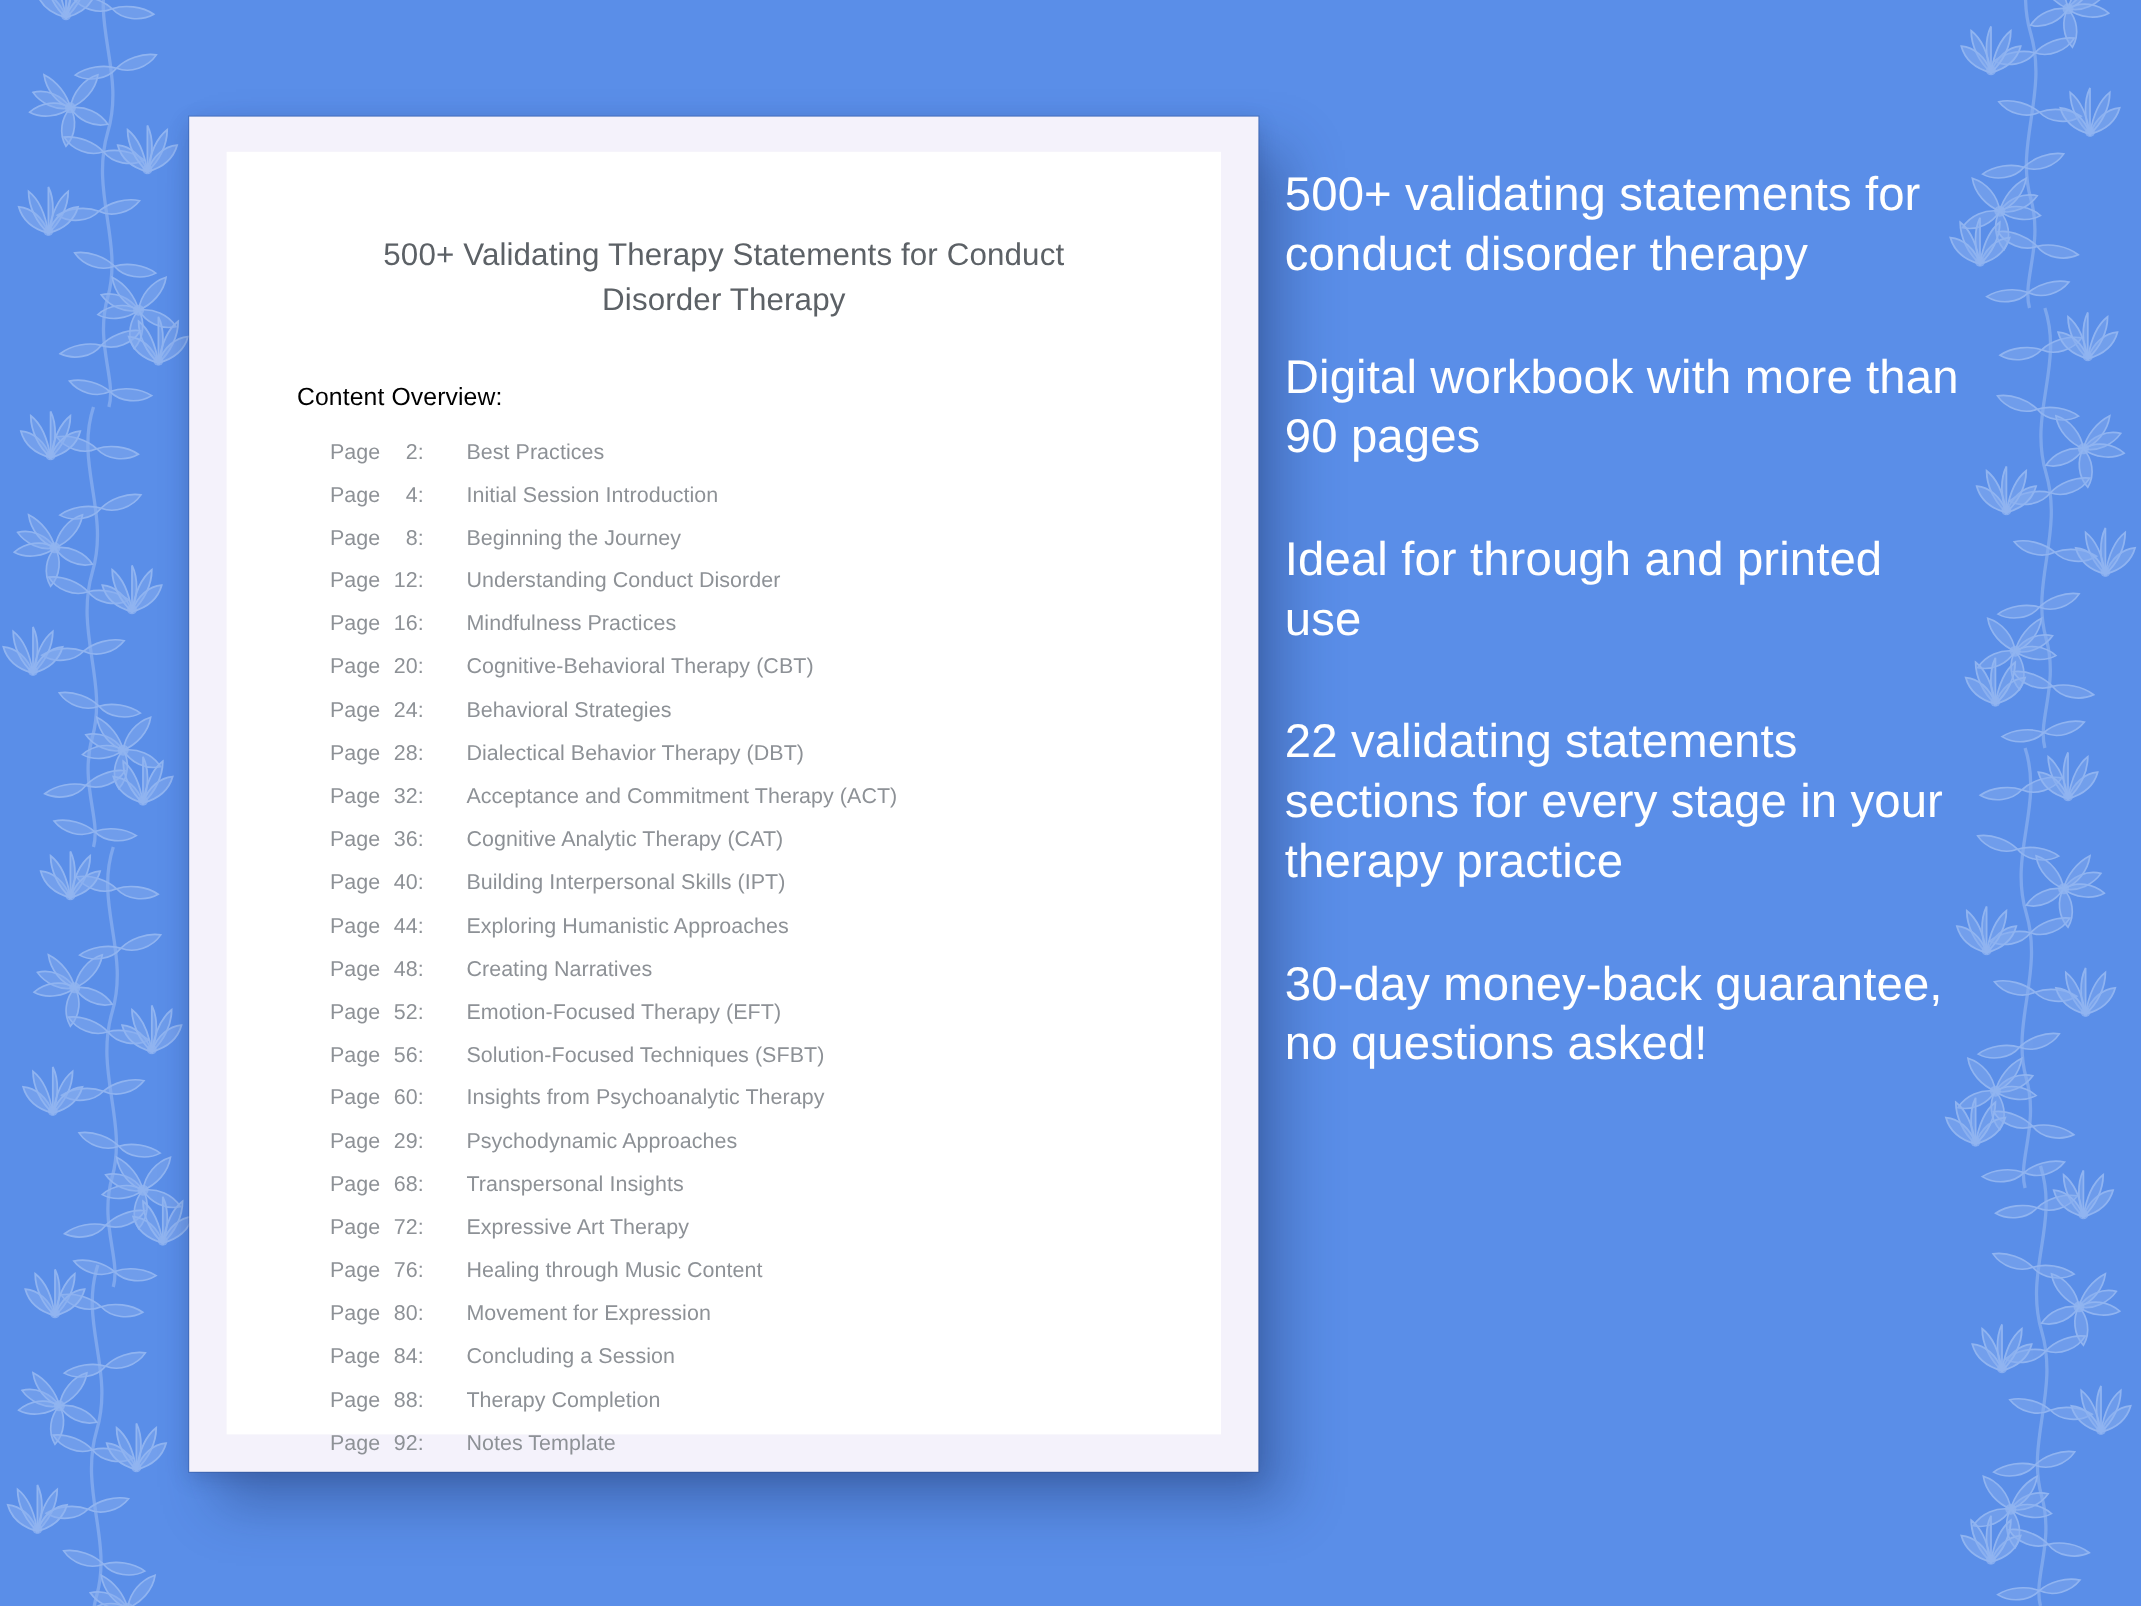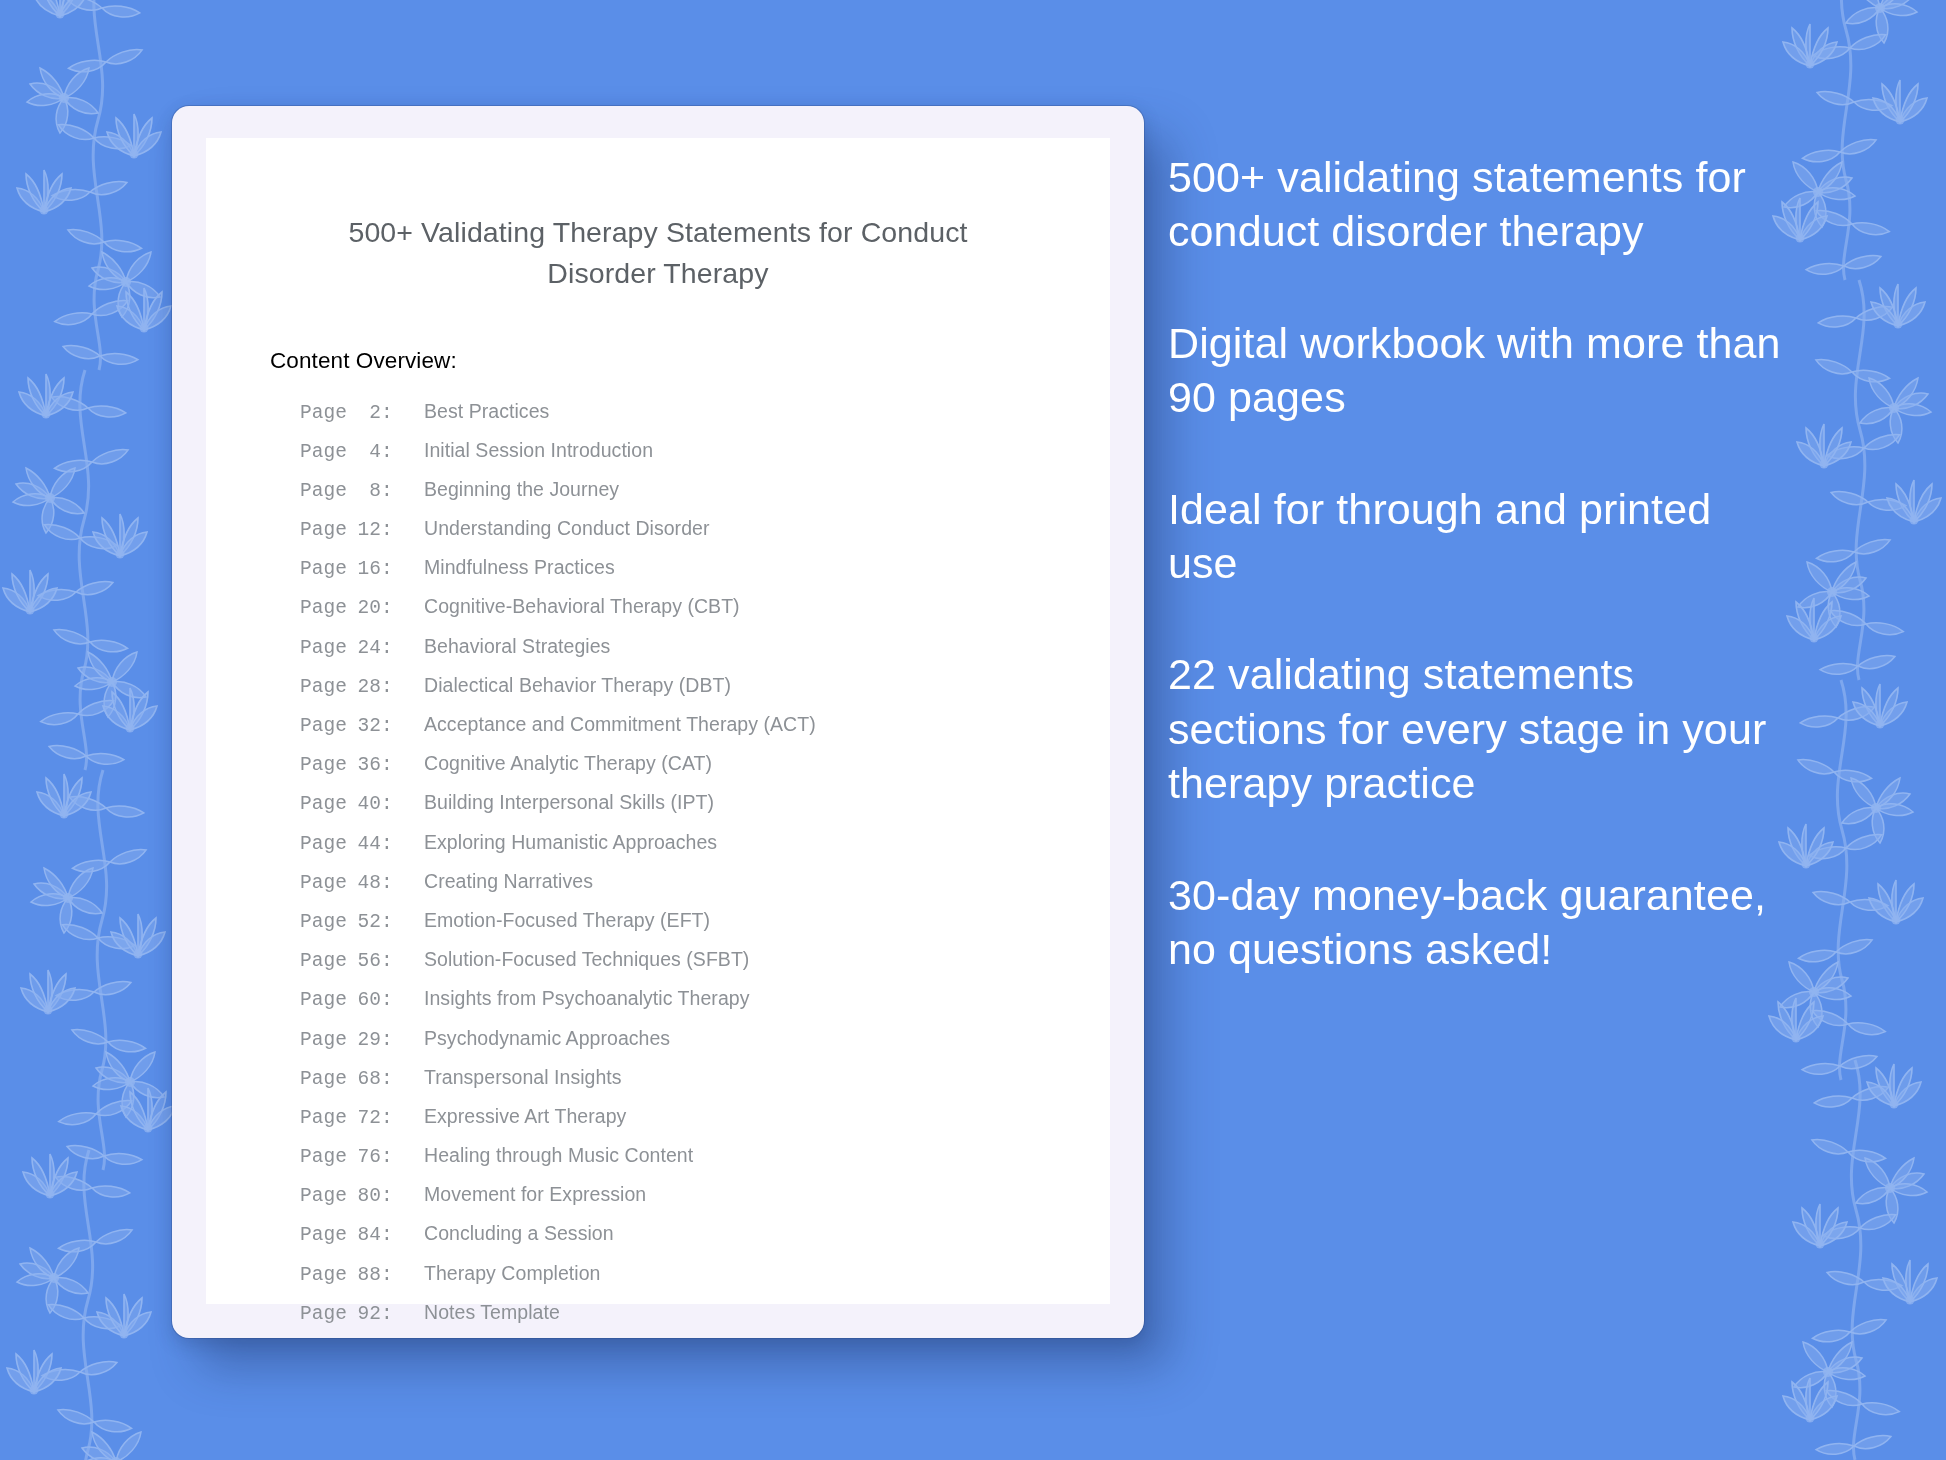--- a/index.html
+++ b/index.html
@@ -32,21 +32,20 @@
     position:absolute;
     left:172px;
     top:106px;
     width:972px;
     height:1232px;
     background:#f4f2fb;
     box-shadow:
       0 0 0 1px rgba(40,70,130,0.30),
       26px 30px 46px rgba(22,45,95,0.34),
       0 6px 18px rgba(22,45,95,0.22);
-    border-radius: 17px;
   }
 
   .page {
     position:absolute;
     left:34px;
     top:32px;
     right:34px;
     bottom:34px;
     background:#ffffff;
   }
@@ -90,21 +89,20 @@
     color:#8d9196;
     font-size:19.5px;
     letter-spacing:0.05px;
     white-space:nowrap;
   }
 
   .toc-page {
     flex:0 0 auto;
     width:104px;
     text-align:left;
-    font-family:Liberation Mono, monospace;
   }
   .toc-num {
     display:inline-block;
     width:34px;
     text-align:right;
   }
   .toc-label {
     flex:0 0 auto;
     margin-left:20px;
   }

